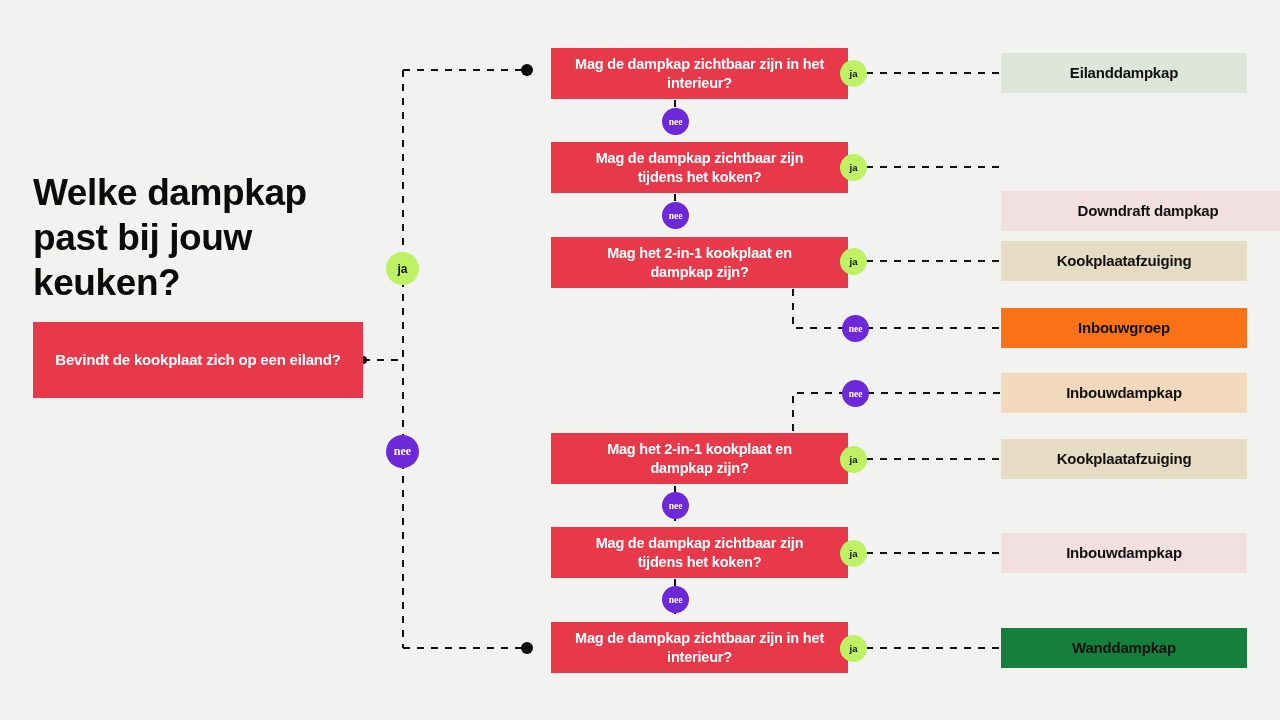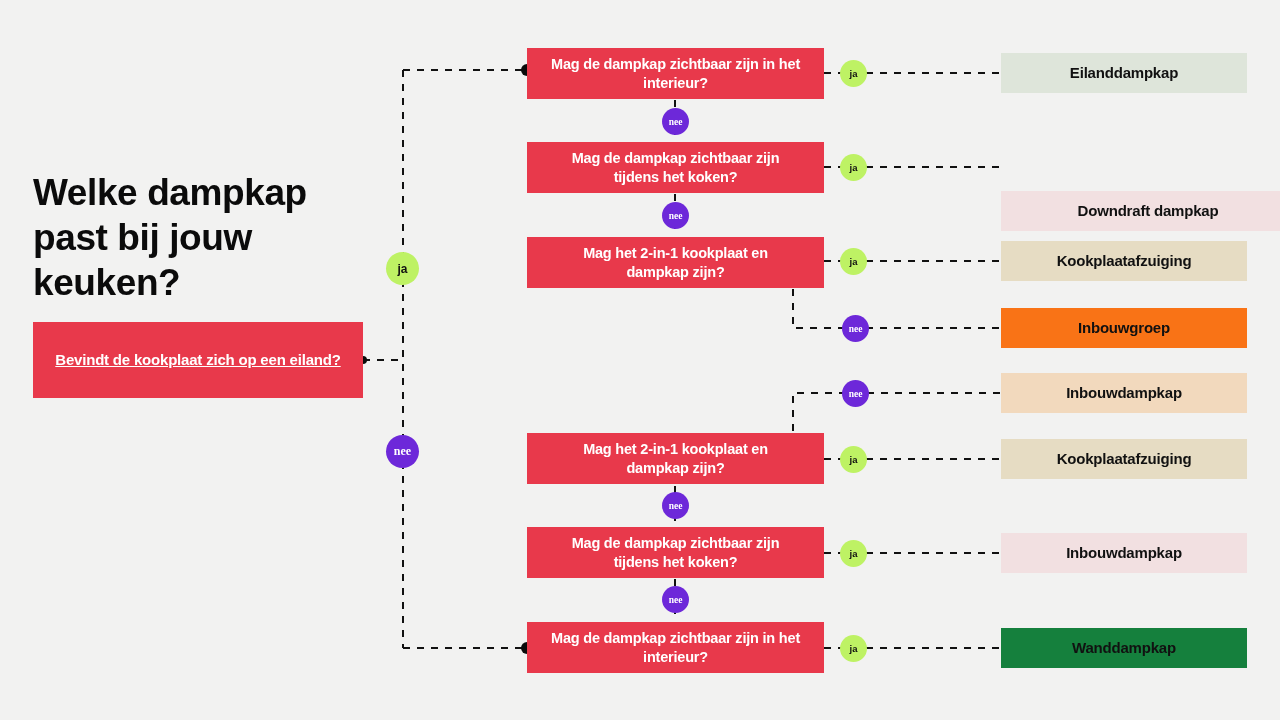--- a/index.html
+++ b/index.html
@@ -28,20 +28,21 @@
   .qbox{
     position:absolute;
     background:#e8394b;
     color:#ffffff;
     display:flex;align-items:center;justify-content:center;
     text-align:center;
     font-size:14.5px;font-weight:bold;line-height:1.28;
     letter-spacing:-0.2px;
     padding:0 24px;
     box-sizing:border-box;
+    margin-left:24px;
   }
   .startbox{
     position:absolute;
     background:#e8394b;
     color:#ffffff;
     display:flex;align-items:center;justify-content:center;
     text-align:center;
     font-size:15px;font-weight:bold;line-height:1.3;
     letter-spacing:-0.2px;
     padding:0 14px;
@@ -117,21 +118,21 @@
     <circle cx="527" cy="648" r="6" fill="#0b0b0b"></circle>
     <circle cx="363" cy="360" r="4" fill="#0b0b0b"></circle>
   </svg>
 
   <div class="title">
     <div>Welke dampkap</div>
     <div>past bij jouw</div>
     <div>keuken?</div>
   </div>
 
-  <div class="startbox" style="left:33px;top:322px;width:330px;height:76px;text-decoration:underline;">Bevindt de kookplaat zich op een eiland?</div>
+  <div class="startbox" style="left:33px;top:322px;width:330px;height:76px;">Bevindt de kookplaat zich op een eiland?</div>
 
   <div class="qbox" style="left:527px;top:48px;width:297px;height:51px;">Mag de dampkap zichtbaar zijn in het interieur?</div>
   <div class="qbox" style="left:527px;top:142px;width:297px;height:51px;">Mag de dampkap zichtbaar zijn tijdens het koken?</div>
   <div class="qbox" style="left:527px;top:237px;width:297px;height:51px;">Mag het 2-in-1 kookplaat en dampkap zijn?</div>
   <div class="qbox" style="left:527px;top:433px;width:297px;height:51px;">Mag het 2-in-1 kookplaat en dampkap zijn?</div>
   <div class="qbox" style="left:527px;top:527px;width:297px;height:51px;">Mag de dampkap zichtbaar zijn tijdens het koken?</div>
   <div class="qbox" style="left:527px;top:622px;width:297px;height:51px;">Mag de dampkap zichtbaar zijn in het interieur?</div>
 
   <div class="rbox" style="left:1001px;top:53px;width:246px;height:40px;background:#dee5da;">Eilanddampkap</div>
   <div class="rbox" style="left:1001px;top:147px;width:294px;height:40px;background:#f2e0e1;margin-top:44px;">Downdraft dampkap</div>

